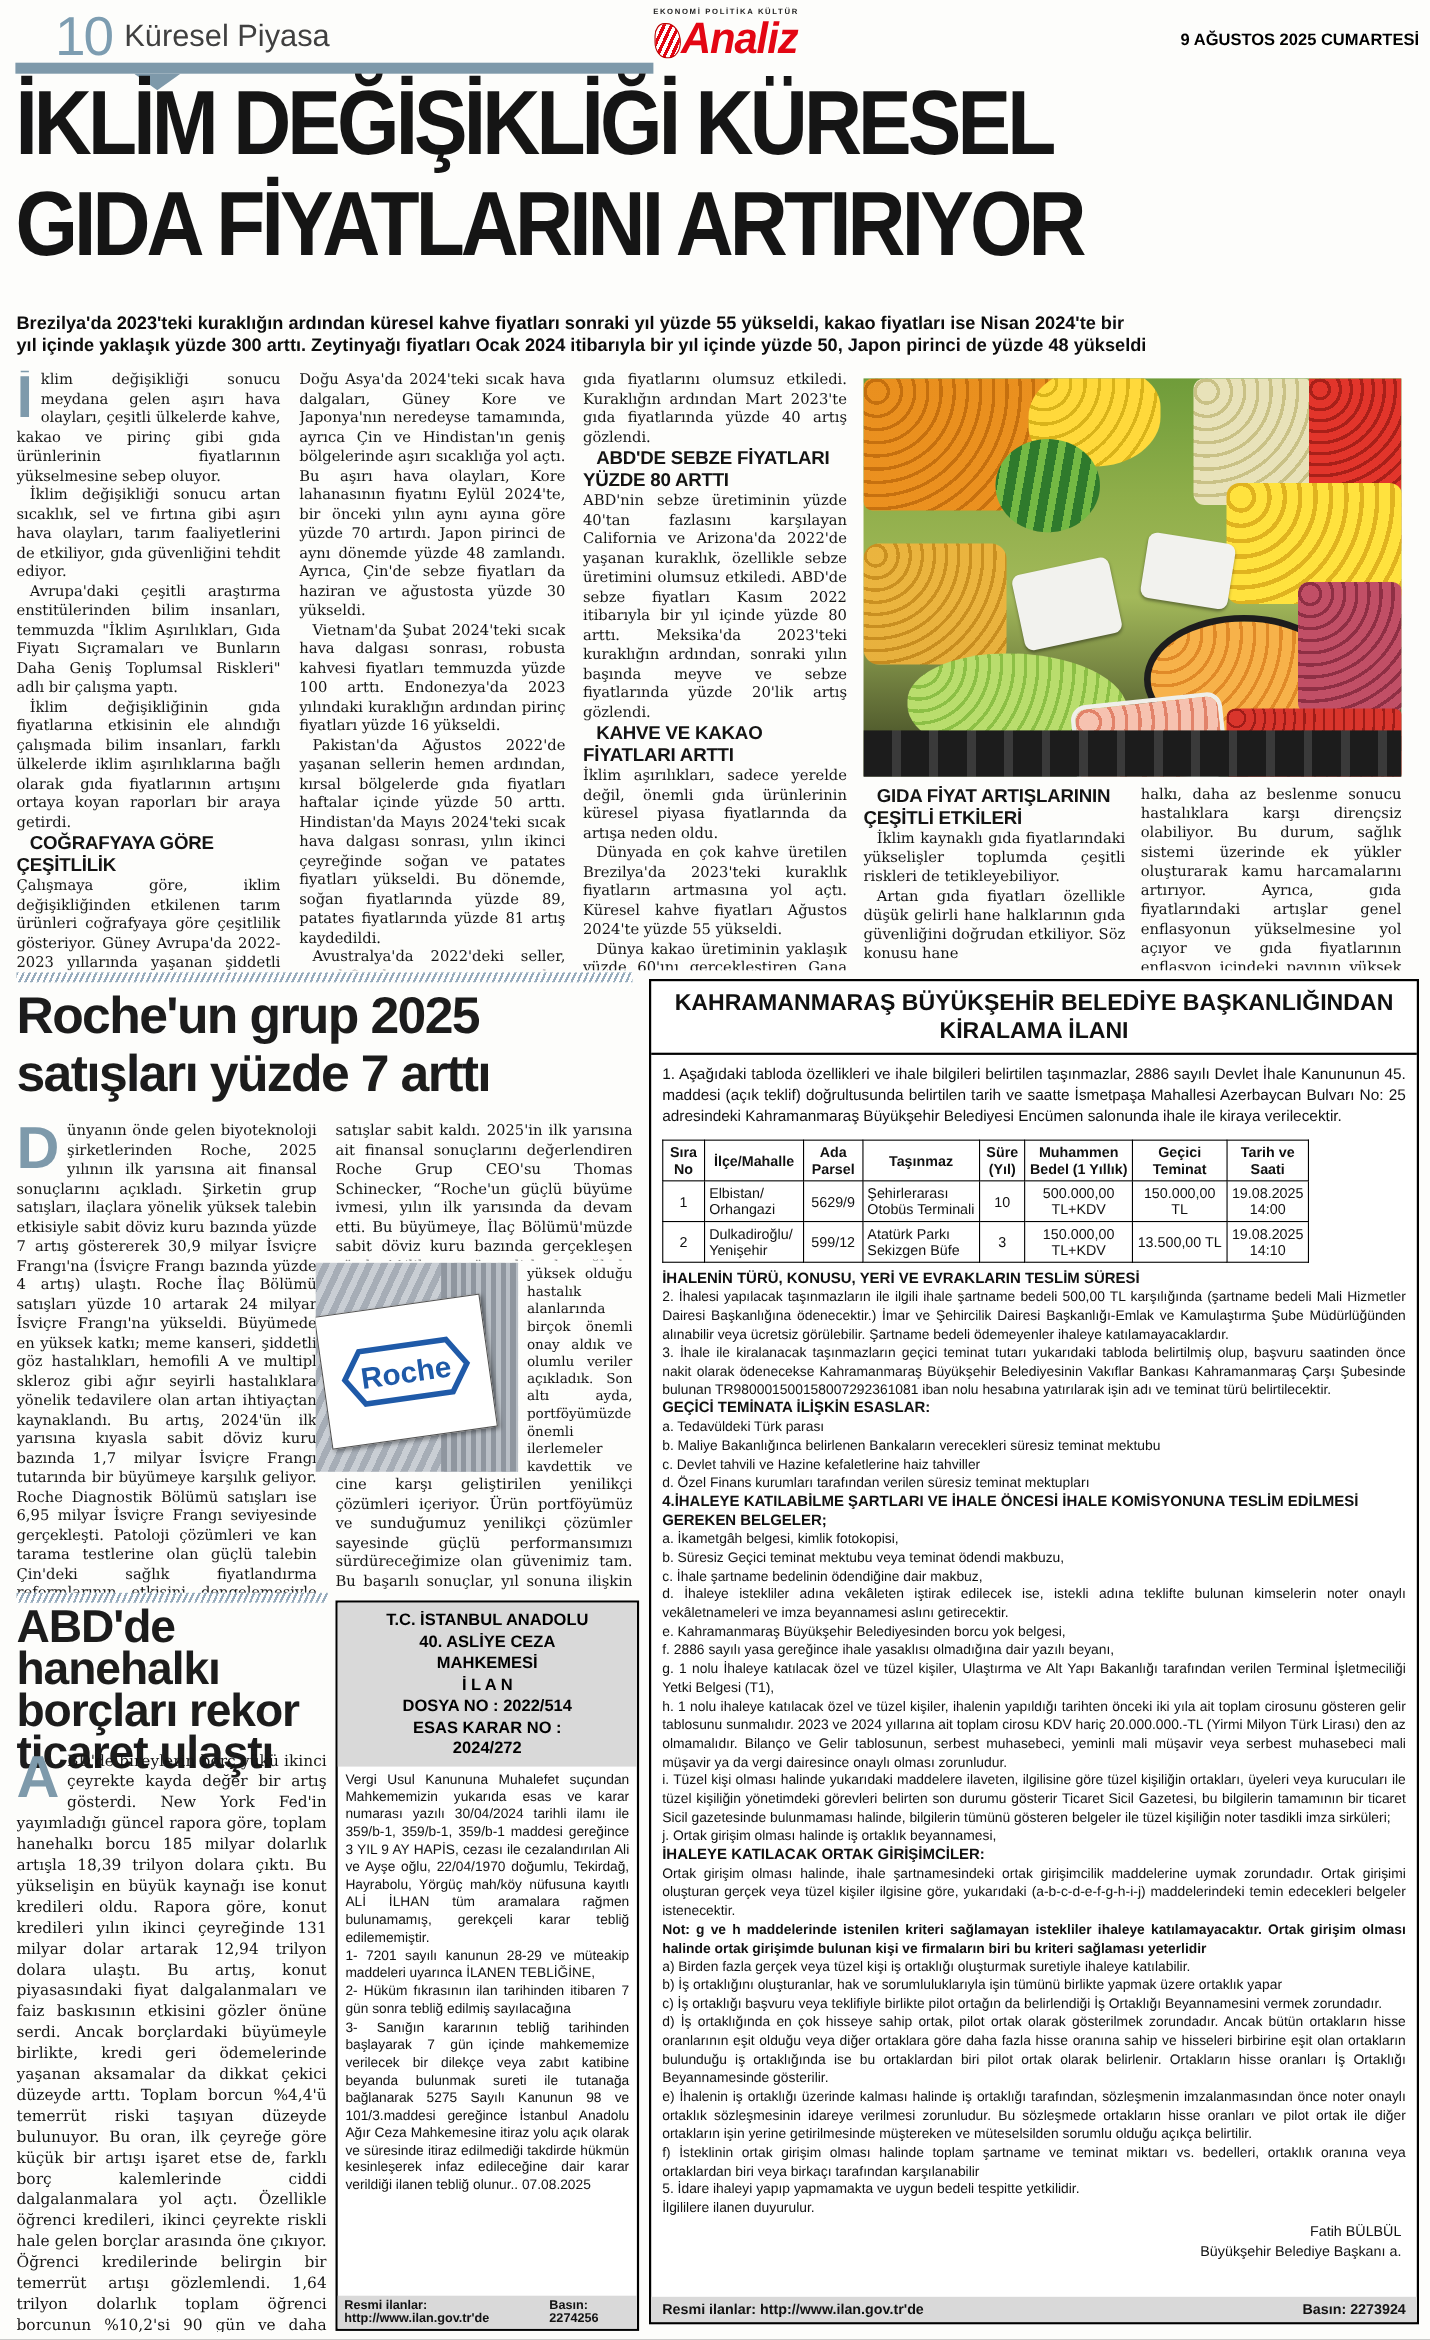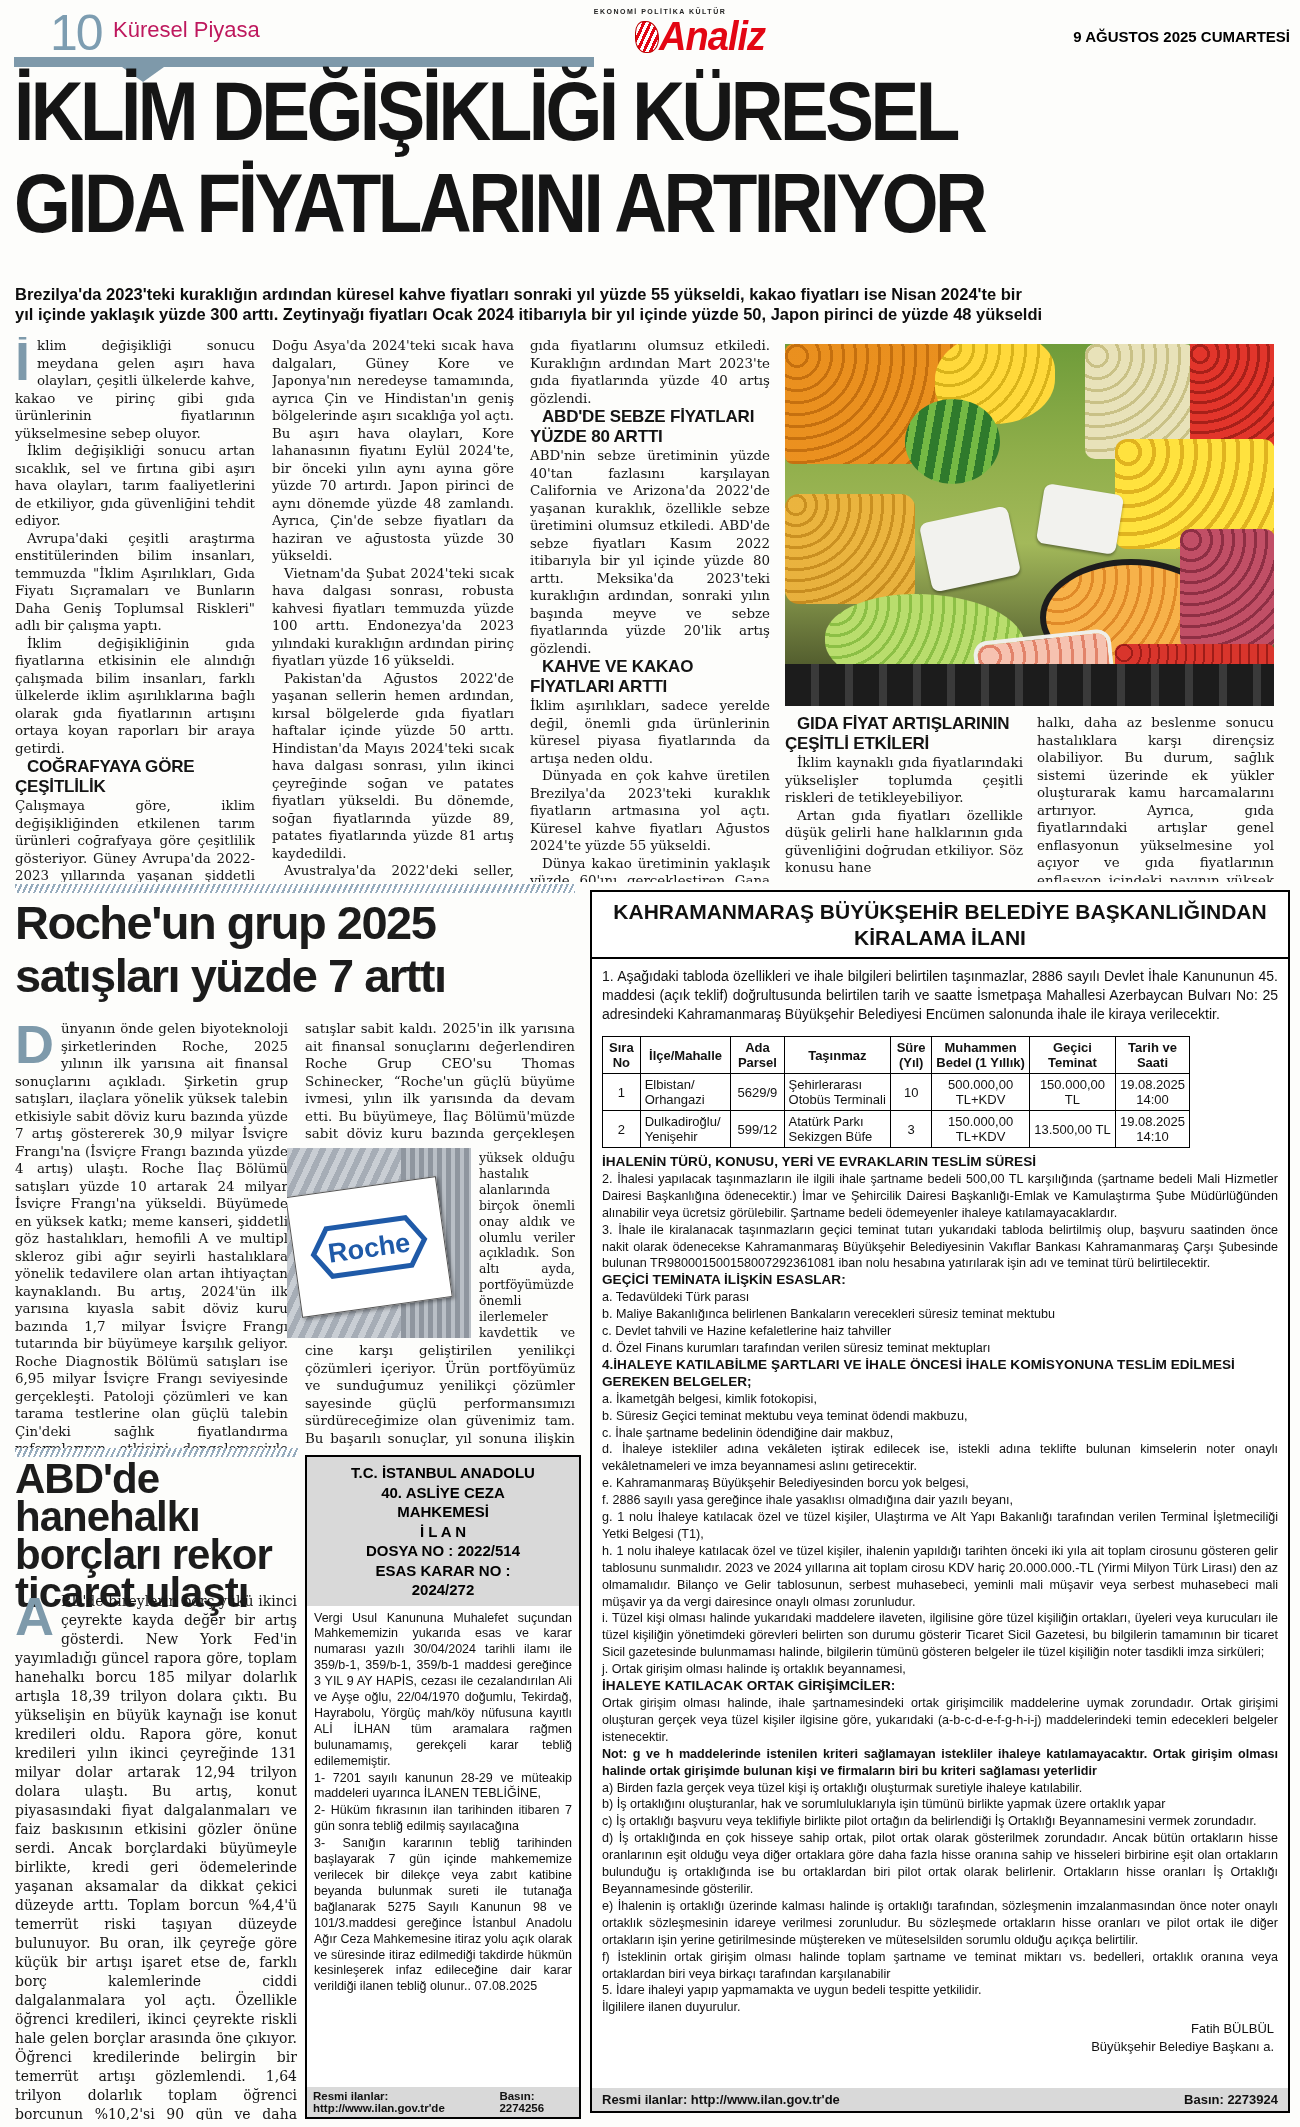--- a/index.html
+++ b/index.html
@@ -2,27 +2,27 @@
 <html><head>
 <meta charset="utf-8">
 <style>
   html,body{margin:0;padding:0;background:#888;}
   #page{position:relative;width:1300px;height:2127px;background:#fdfdfb;margin:0 auto;overflow:hidden;
         font-family:"Liberation Sans",sans-serif;color:#111;}
   .abs{position:absolute;}
 
   
   .pageno{left:50px;top:4px;font-size:50px;color:#7d9db1;letter-spacing:-2px;}
-  .secttitle{left:113px;top:17px;font-size:22px;color:#be185d;}
+  .secttitle{left:113px;top:17px;font-size:28px;color:#404040;}
   .hdrband{left:14px;top:57px;width:580px;height:10px;background:#7e99aa;}
   .hdrnotch{left:122px;top:67px;width:0;height:0;border-left:21px solid transparent;
             border-right:21px solid transparent;border-top:15px solid #7e99aa;}
   .masthead{left:555px;top:8px;width:210px;text-align:center;}
   .masttop{font-size:7px;letter-spacing:1.5px;font-weight:bold;color:#222;}
-  .mastrow{display:flex;align-items:center;justify-content:flex-end;gap:0;}
+  .mastrow{display:flex;align-items:center;justify-content:center;gap:0;}
   .flameicon{width:22px;height:30px;background:repeating-linear-gradient(115deg,#e30613 0 3px,#fff 3px 6px);
              border-radius:40% 60% 50% 50%;border:1px solid #b00;}
   .mastword{font-size:38px;font-weight:bold;font-style:italic;color:#e30613;letter-spacing:-1px;
             transform:scaleY(1.05);}
   .dateline{right:10px;top:28px;font-size:15px;font-weight:bold;color:#000;}
 
   
   .hl{left:14px;top:66px;width:1000px;}
   .hl-line{display:inline-block;transform:scaleX(.88);transform-origin:0 50%;
            font-weight:bold;font-size:83px;line-height:92px;letter-spacing:-4px;color:#151515;white-space:nowrap;}

